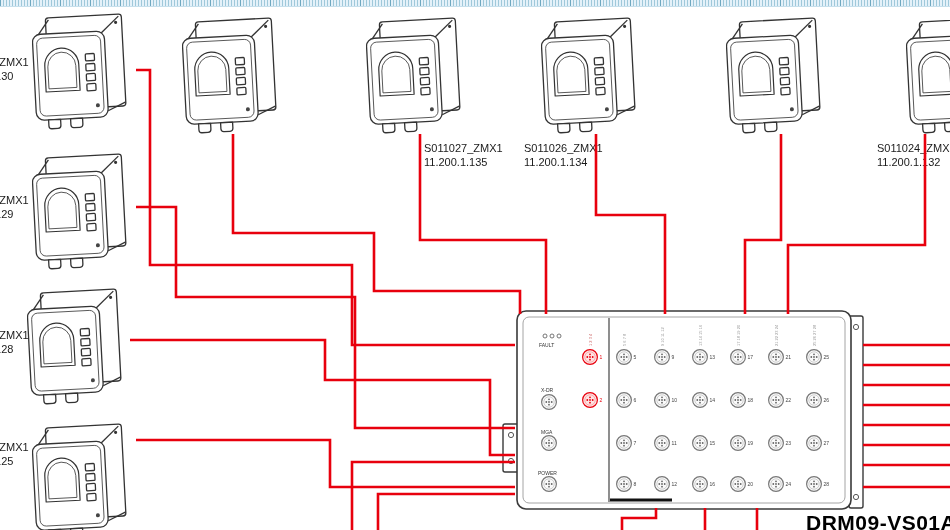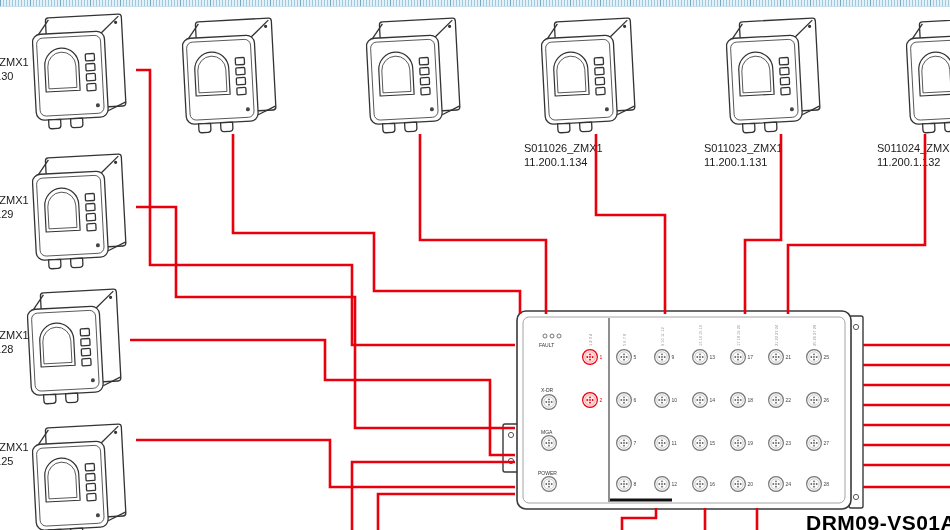--- a/index.html
+++ b/index.html
@@ -113,27 +113,27 @@
       <div>11.200.1.129</div>
     </div>
   <div class="dev-label" style="left:-50px;top:329px">
       <div>S011020_ZMX1</div>
       <div>11.200.1.128</div>
     </div>
   <div class="dev-label" style="left:-50px;top:441px">
       <div>S011017_ZMX1</div>
       <div>11.200.1.125</div>
     </div>
+  <div class="dev-label" style="left:424px;top:142px">
+      <div>S011027_ZMX1</div>
+      <div>11.200.1.135</div>
+    </div>
   <div class="dev-label" style="left:524px;top:142px">
       <div>S011026_ZMX1</div>
       <div>11.200.1.134</div>
-    </div>
-  <div class="dev-label" style="left:704px;top:142px">
-      <div>S011023_ZMX1</div>
-      <div>11.200.1.131</div>
     </div>
   <div class="dev-label" style="left:877px;top:142px">
       <div>S011024_ZMX1</div>
       <div>11.200.1.132</div>
     </div>
 
   <svg class="overlay" width="950" height="530">
 
     <g>
       <rect class="plate" x="503" y="424" width="16" height="48" rx="2"></rect>

